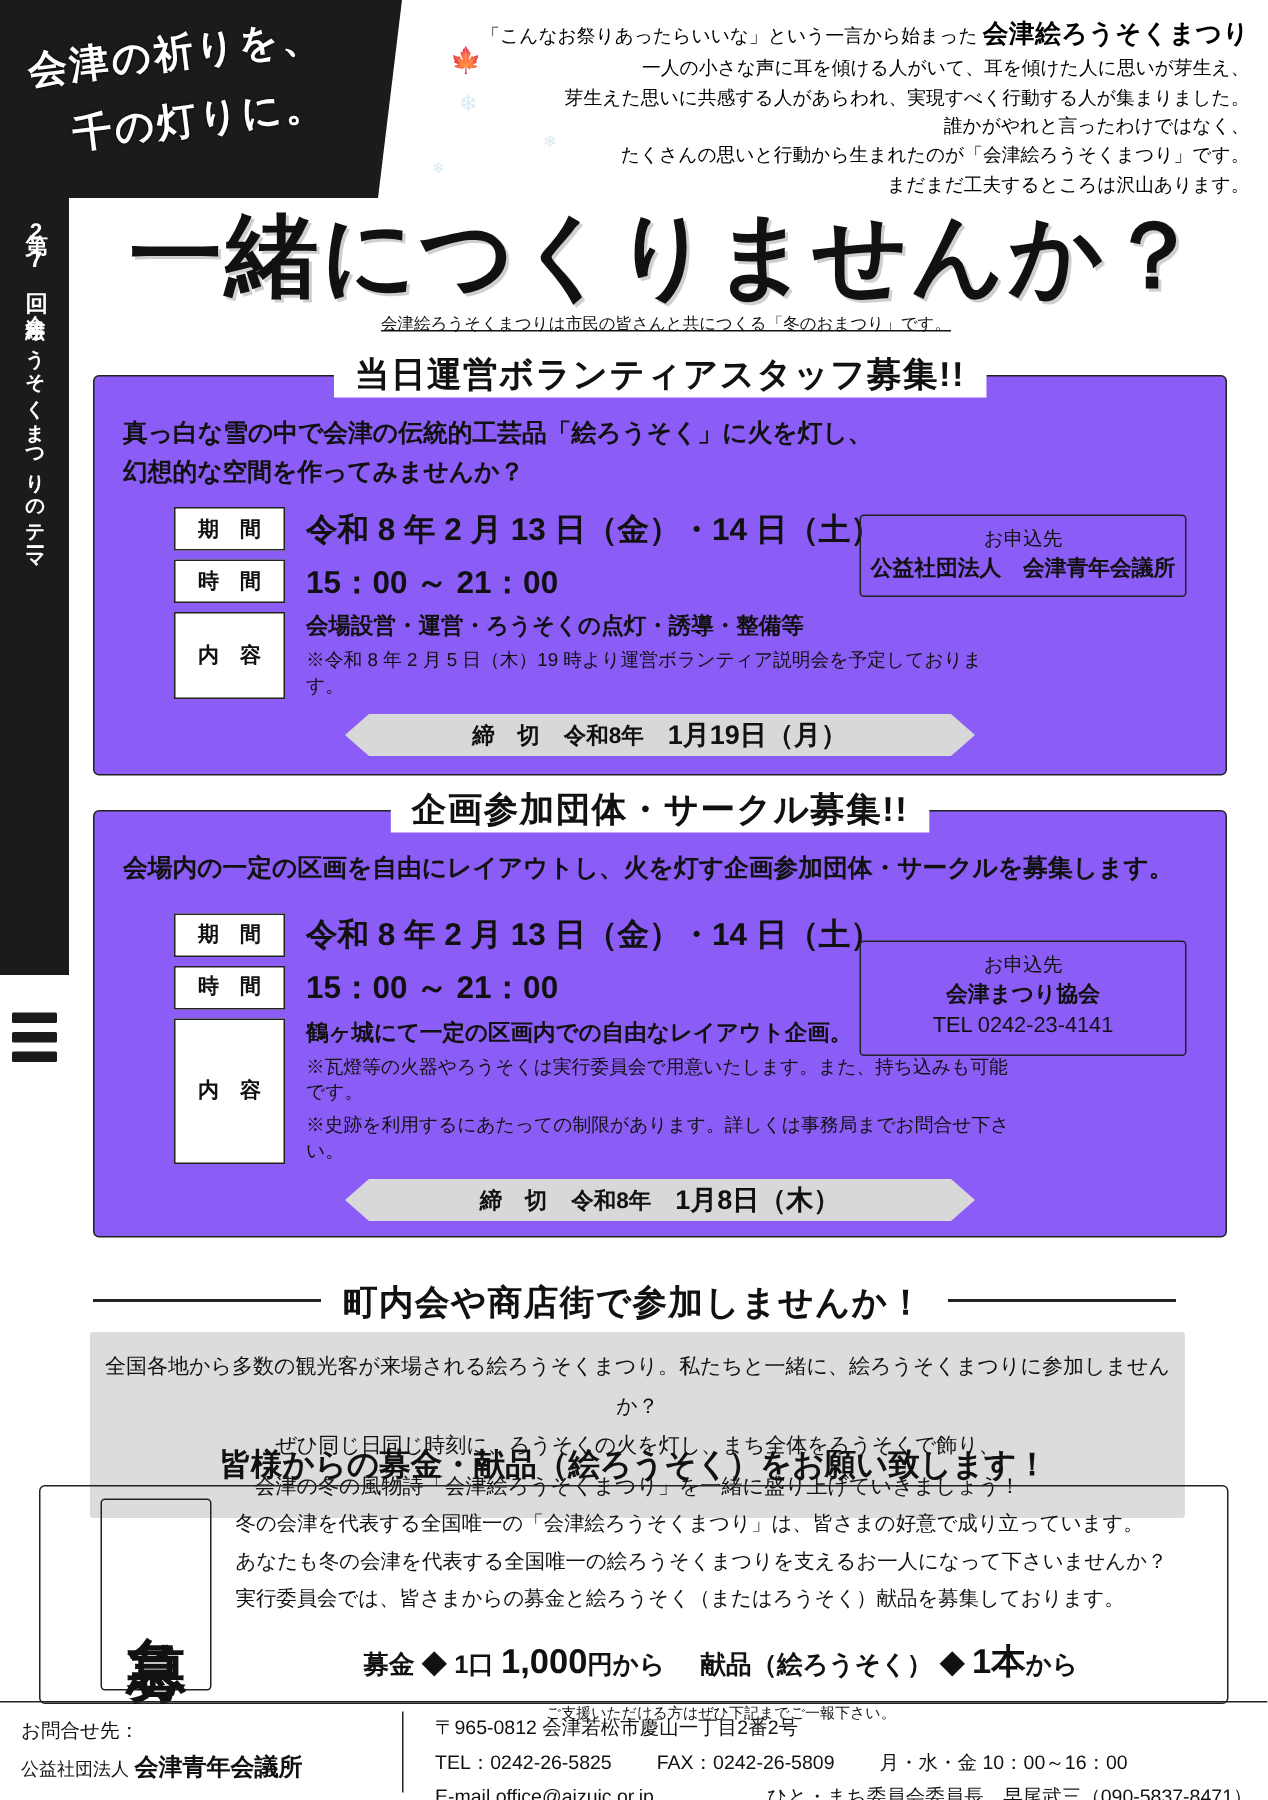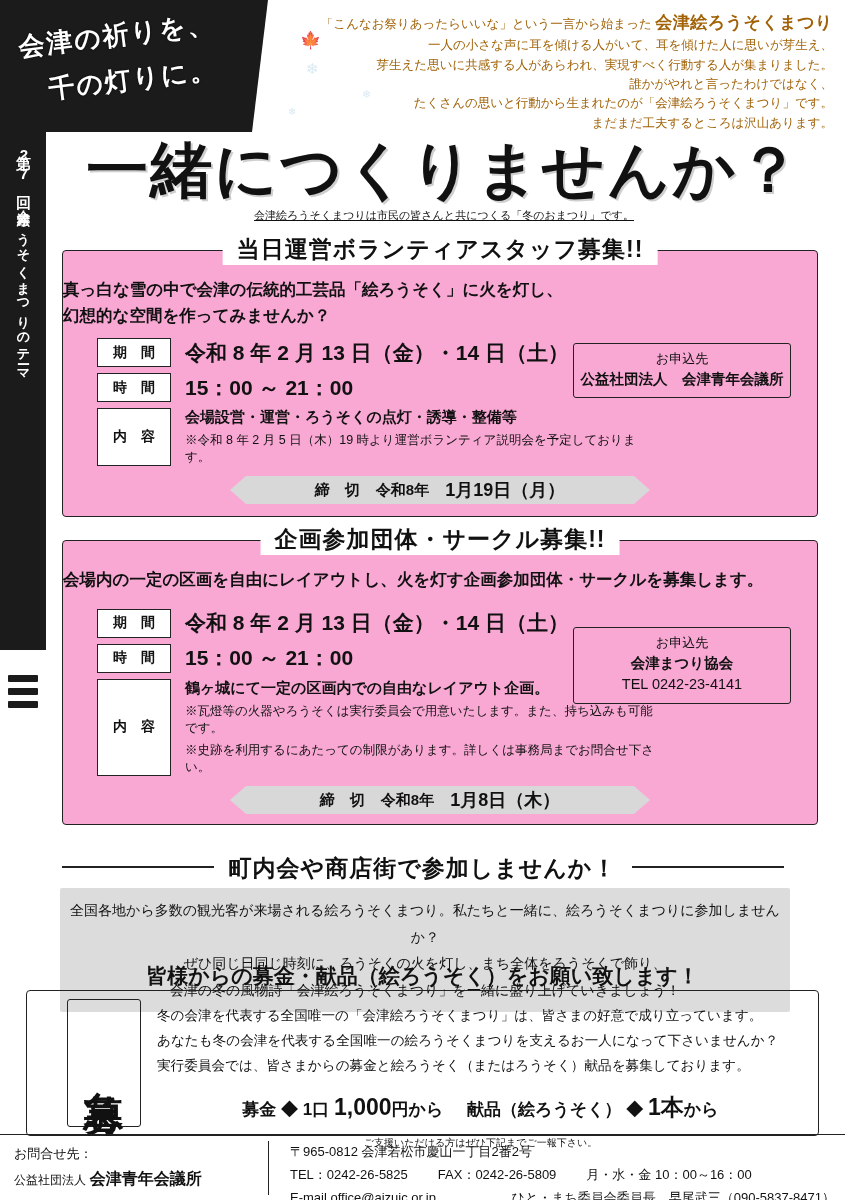--- a/index.html
+++ b/index.html
@@ -20,21 +20,21 @@
     height: 138px;
   }
   .header-lead {
     position: absolute;
     left: 270px;
     top: 10px;
     right: 12px;
     text-align: right;
     line-height: 1.55;
     font-size: 12.5px;
-    color: #a16207;
+    color: #000000;
   }
   .header-lead .line1 { font-size: 12.5px; }
   .header-lead .bigname {
     font-size: 17px;
     font-weight: bold;
     letter-spacing: .5px;
   }
 
   
   .brush-block {
@@ -129,21 +129,22 @@
     text-align: center;
     font-size: 11px;
     text-decoration: underline;
   }
 
   
   .panel {
     position: absolute;
     border: 1.6px solid #222;
     border-radius: 4px;
-    background: #f9a8d4;
+    background: #8b5cf6;
+    padding-left: 19px;
   }
   .panel-title {
     text-align: center;
     font-size: 23px;
     font-weight: bold;
     letter-spacing: 1px;
     position: absolute;
     top: -17px;
     left: 50%;
     transform: translateX(-50%);

